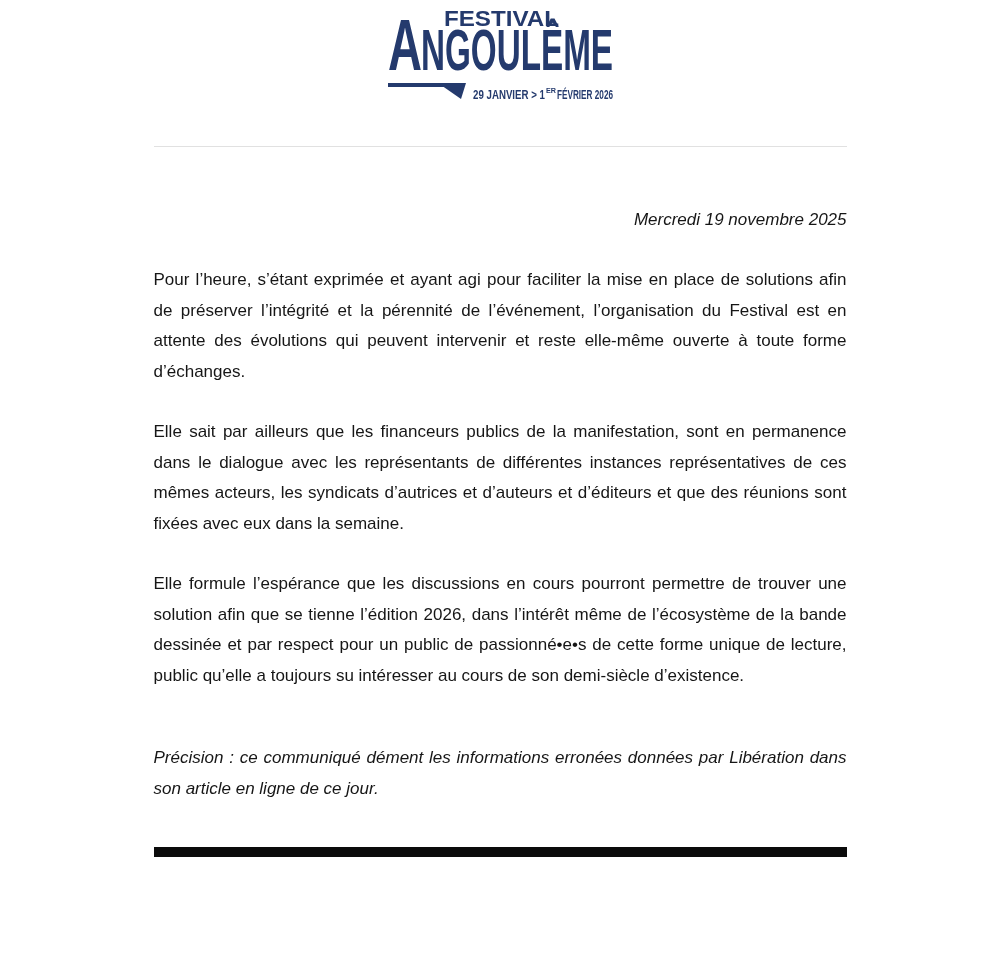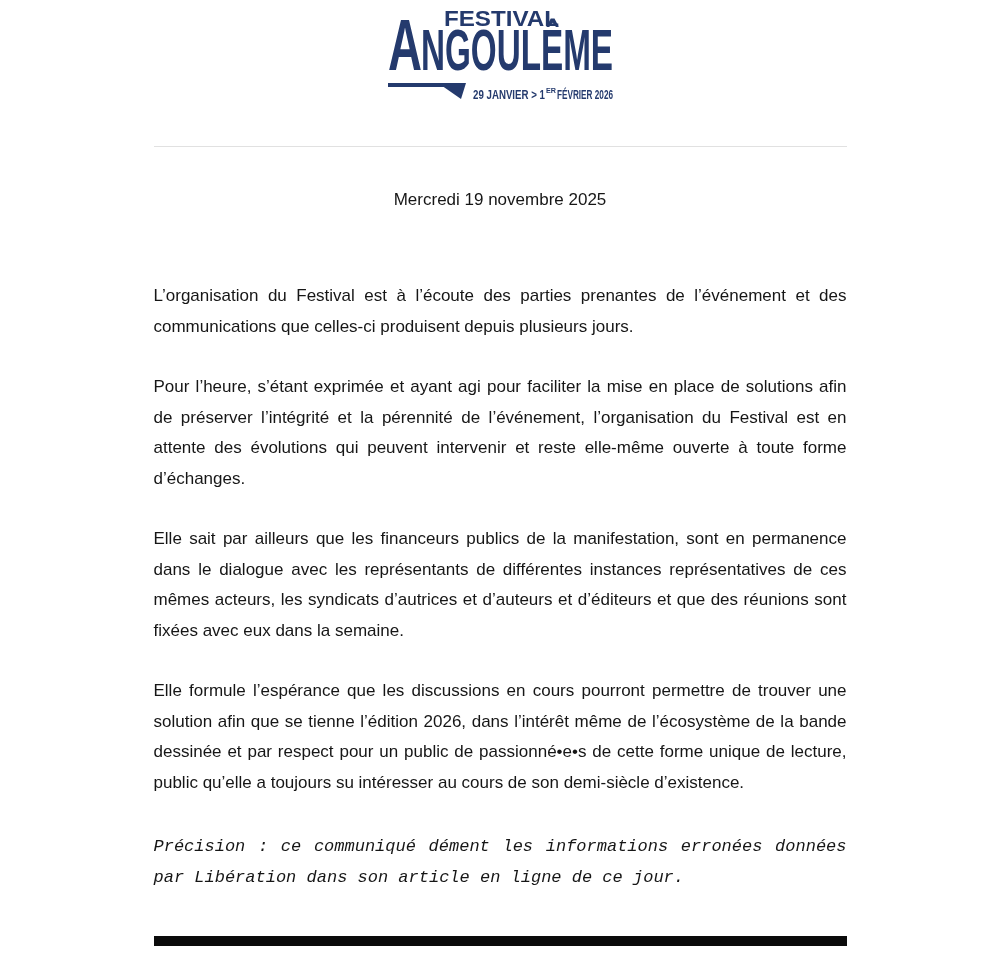--- a/index.html
+++ b/index.html
@@ -23,40 +23,40 @@
     font-family: "Liberation Sans", "DejaVu Sans", sans-serif;
     font-weight: bold;
   }
   .divider {
     border: none;
     border-top: 1px solid #e1e1e1;
     height: 0;
     margin: 42px 0 0 0;
   }
   .date-line {
-    margin: 38px 0 0 0;
+    margin: 58px 0 0 0;
     font-size: 17px;
     line-height: 30px;
+    font-style: italic;
     color: #161616;
-    text-align: center;
+    text-align: right;
   }
   .para {
     font-size: 17px;
     line-height: 30.5px;
     color: #161616;
     text-align: justify;
     margin: 30px 0 0 0;
   }
   .para.first {
     margin-top: 66px;
   }
   .para.note {
-    margin-top: 34px;
+    margin-top: 52px;
     font-style: italic;
-    font-family: Liberation Mono, monospace;
   }
   .footer-bar {
     margin-top: 43px;
     width: 100%;
     height: 10px;
     background: #0b0b0b;
   }
 </style>
 </head>
 <body>
@@ -73,21 +73,20 @@
       <text x="85" y="91" font-size="13.5" textLength="72" lengthAdjust="spacingAndGlyphs" fill="#243a6d">29 JANVIER &gt; 1</text>
       <text x="158" y="85" font-size="8" textLength="10" lengthAdjust="spacingAndGlyphs" fill="#243a6d">ER</text>
       <text x="169" y="91" font-size="13.5" textLength="56" lengthAdjust="spacingAndGlyphs" fill="#243a6d">FÉVRIER 2026</text>
     </svg>
   </div>
 
   <hr class="divider">
 
   <p class="date-line">Mercredi 19 novembre 2025</p>
 
-  <p class="para first">L’organisation du Festival est à l’écoute des parties prenantes de l’événement et des communications que celles-ci produisent depuis plusieurs jours.</p>
 
   <p class="para">Pour l’heure, s’étant exprimée et ayant agi pour faciliter la mise en place de solutions afin de préserver l’intégrité et la pérennité de l’événement, l’organisation du Festival est en attente des évolutions qui peuvent intervenir et reste elle-même ouverte à toute forme d’échanges.</p>
 
   <p class="para">Elle sait par ailleurs que les financeurs publics de la manifestation, sont en permanence dans le dialogue avec les représentants de différentes instances représentatives de ces mêmes acteurs, les syndicats d’autrices et d’auteurs et d’éditeurs et que des réunions sont fixées avec eux dans la semaine.</p>
 
   <p class="para">Elle formule l’espérance que les discussions en cours pourront permettre de trouver une solution afin que se tienne l’édition 2026, dans l’intérêt même de l’écosystème de la bande dessinée et par respect pour un public de passionné•e•s de cette forme unique de lecture, public qu’elle a toujours su intéresser au cours de son demi-siècle d’existence.</p>
 
   <p class="para note">Précision : ce communiqué dément les informations erronées données par Libération dans son article en ligne de ce jour.</p>
 
   <div class="footer-bar"></div>

